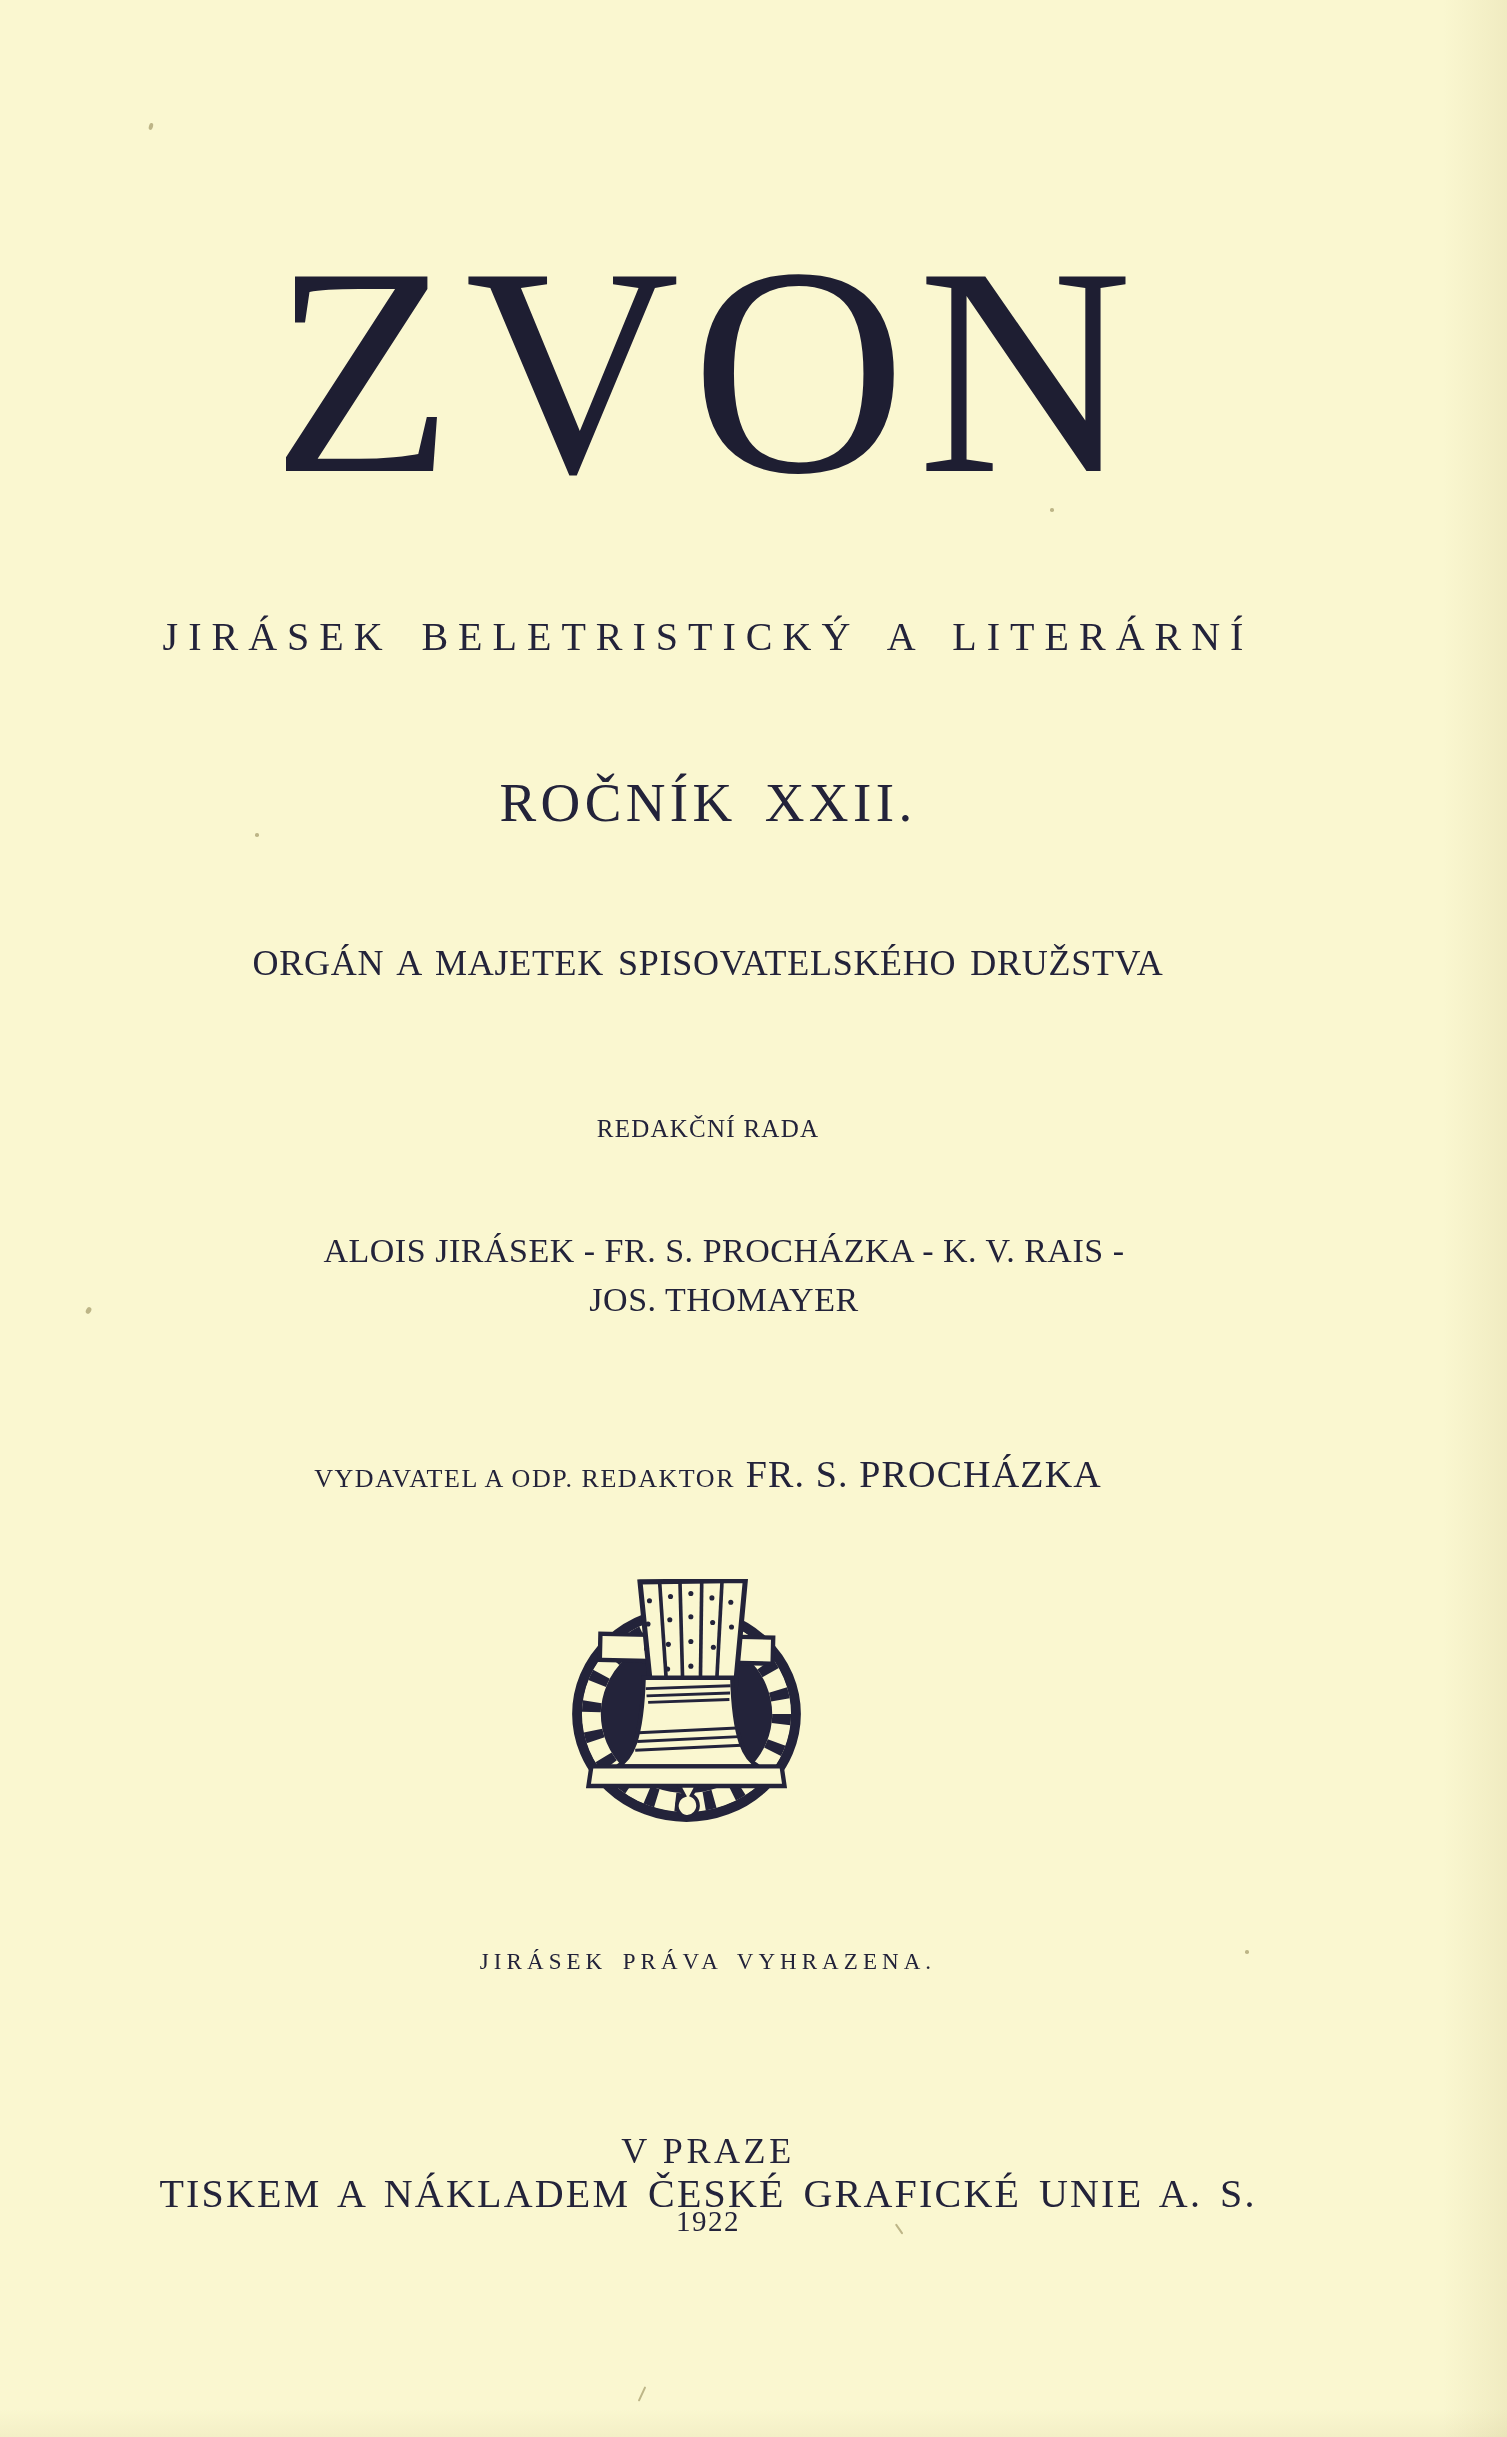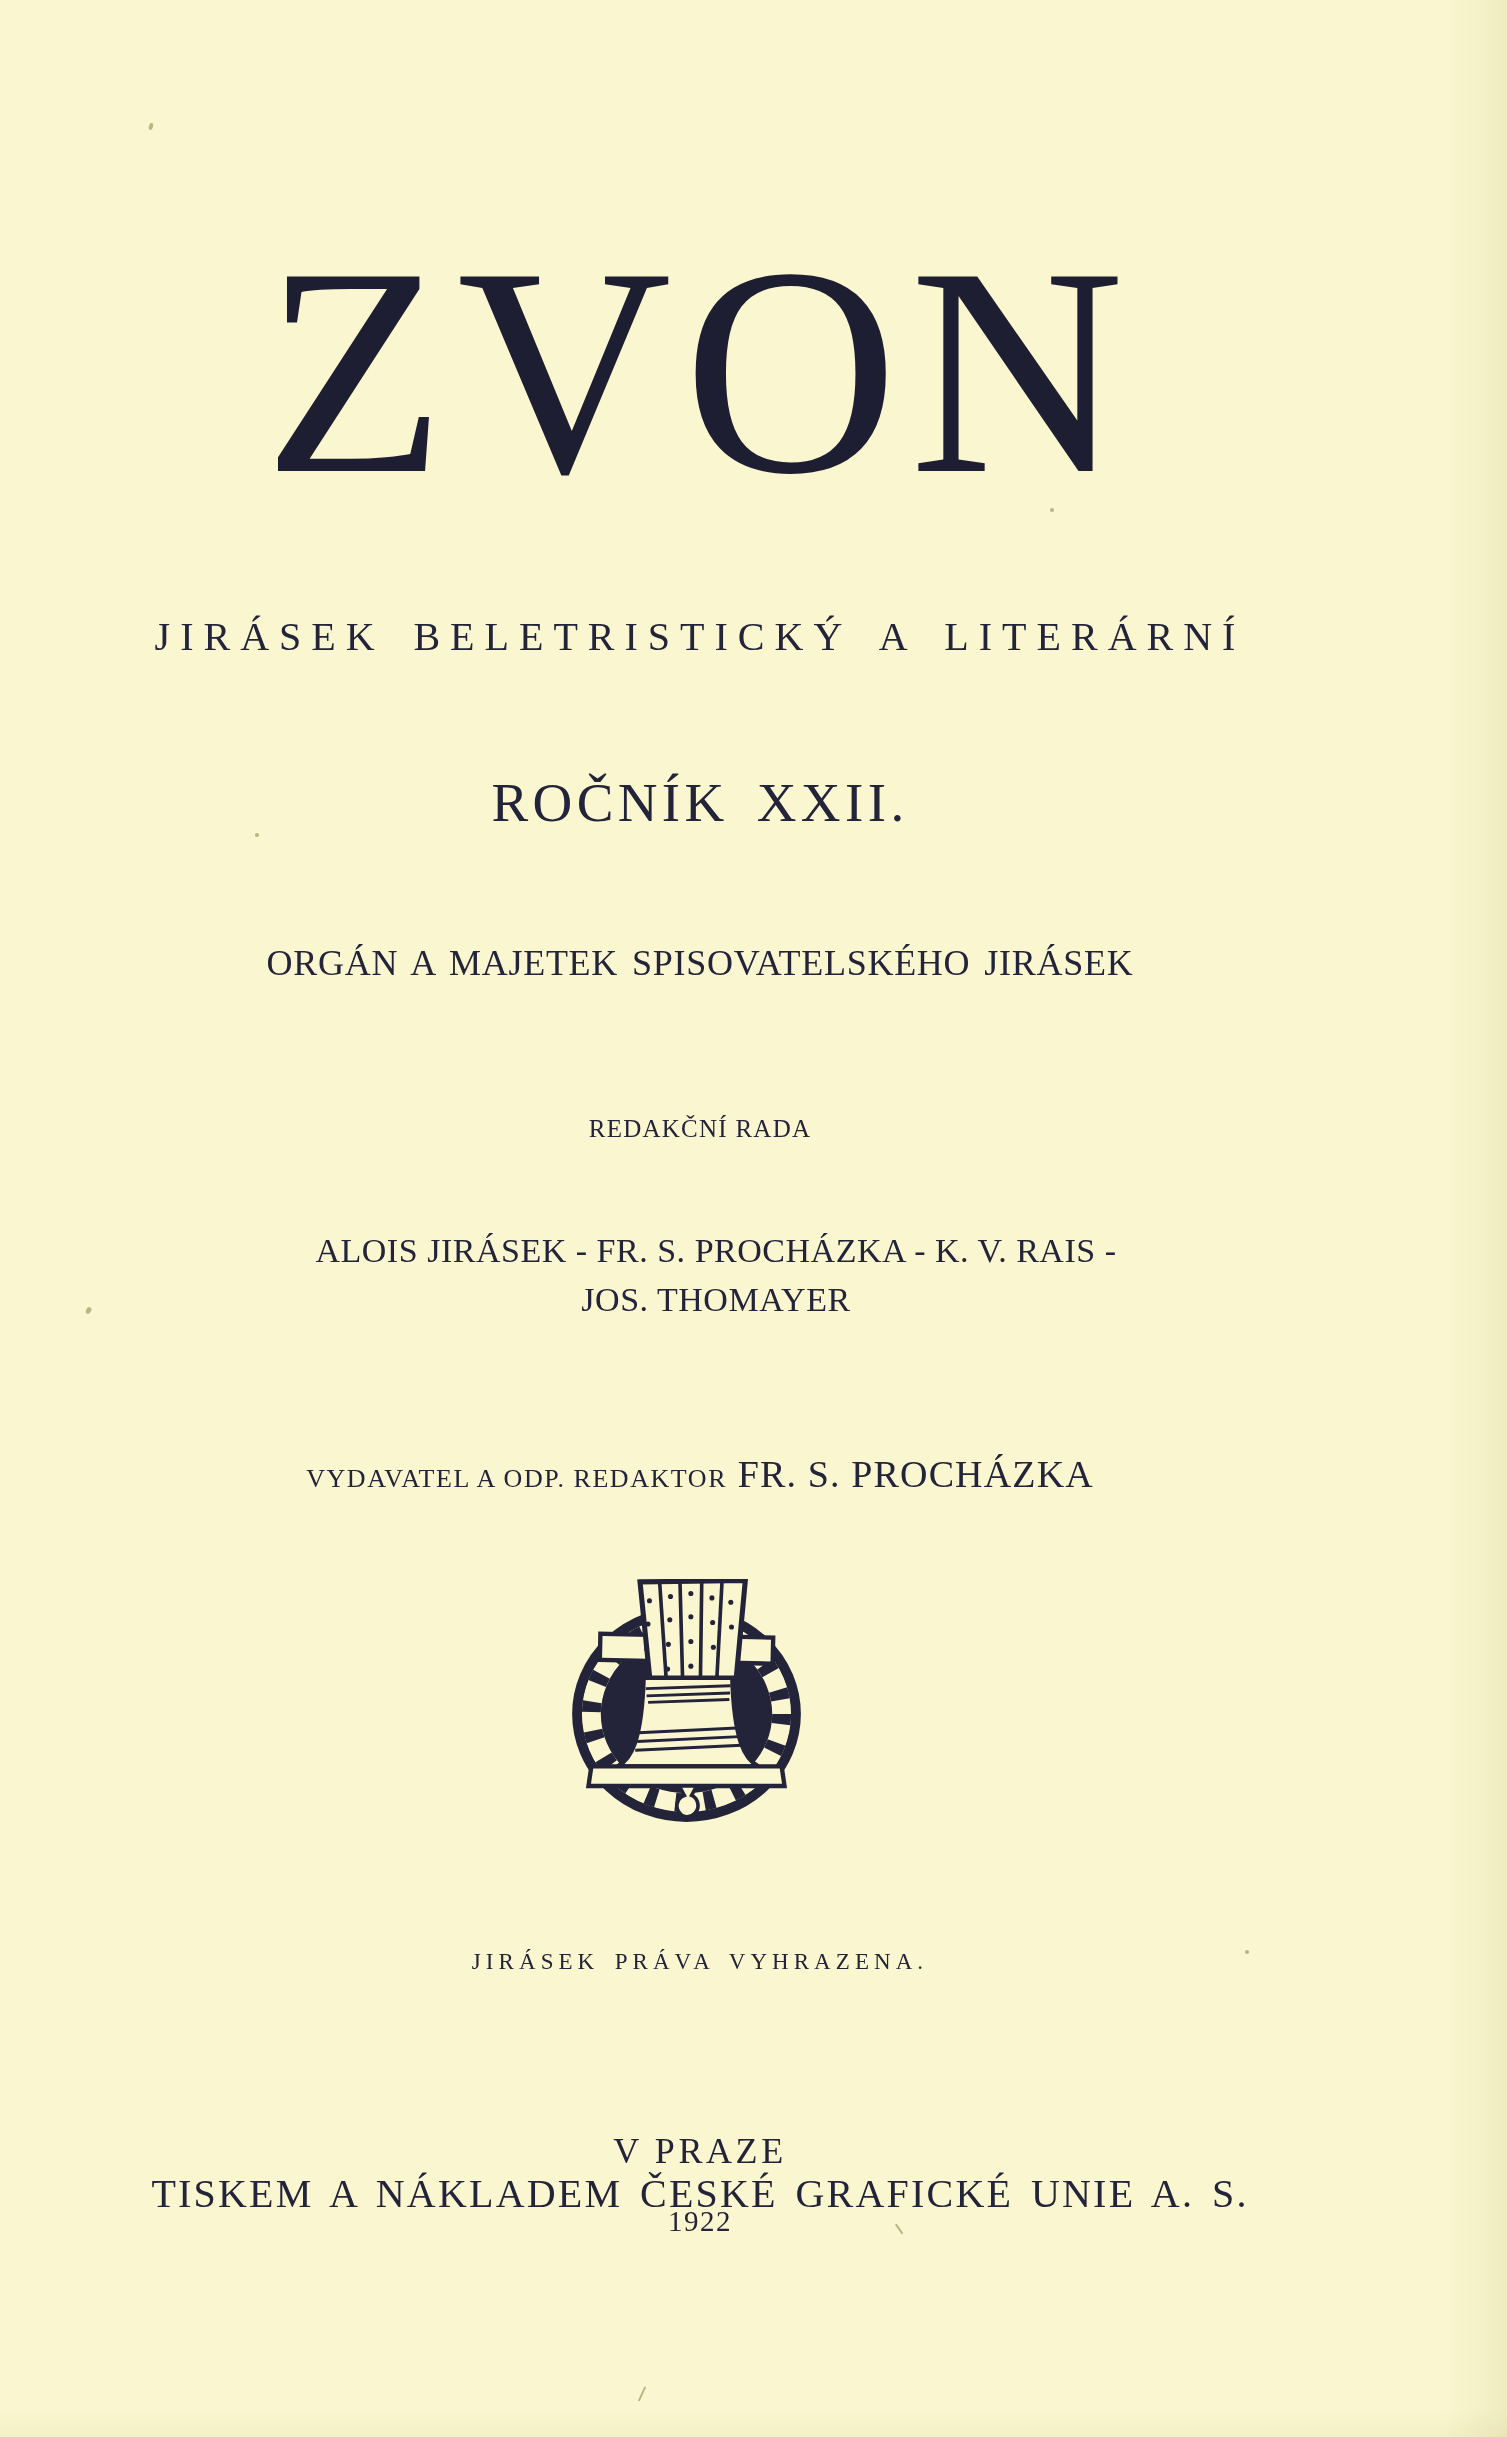--- a/index.html
+++ b/index.html
@@ -27,21 +27,21 @@
     pointer-events: none;
   }
   .content {
     position: absolute;
     left: 0; top: 0;
     width: 1400px;
     height: 100%;
   }
   .line {
     position: absolute;
-    left: 0;
+    left: 8px;
     width: 100%;
     text-align: center;
     line-height: 1;
     white-space: nowrap;
   }
   .title {
     top: 222px;
     font-size: 297px;
     letter-spacing: 0.04em;
     color: #1E1E32;
@@ -135,21 +135,21 @@
 
 <div class="page">
   <div class="content">
 
     <div class="line title">ZVON</div>
 
     <div class="line subtitle">JIRÁSEK BELETRISTICKÝ A LITERÁRNÍ</div>
 
     <div class="line volume">ROČNÍK XXII.</div>
 
-    <div class="line organ">ORGÁN A MAJETEK SPISOVATELSKÉHO JIRÁSEK</div>
+    <div class="line organ">ORGÁN A MAJETEK SPISOVATELSKÉHO DRUŽSTVA</div>
 
     <div class="line board-label">REDAKČNÍ RADA</div>
 
     <div class="line board-names">
       <span>ALOIS JIRÁSEK - FR. S. PROCHÁZKA - K. V. RAIS -</span><br>
       <span>JOS. THOMAYER</span>
     </div>
 
     <div class="line publisher">
       <span class="small">VYDAVATEL A ODP. REDAKTOR</span>

